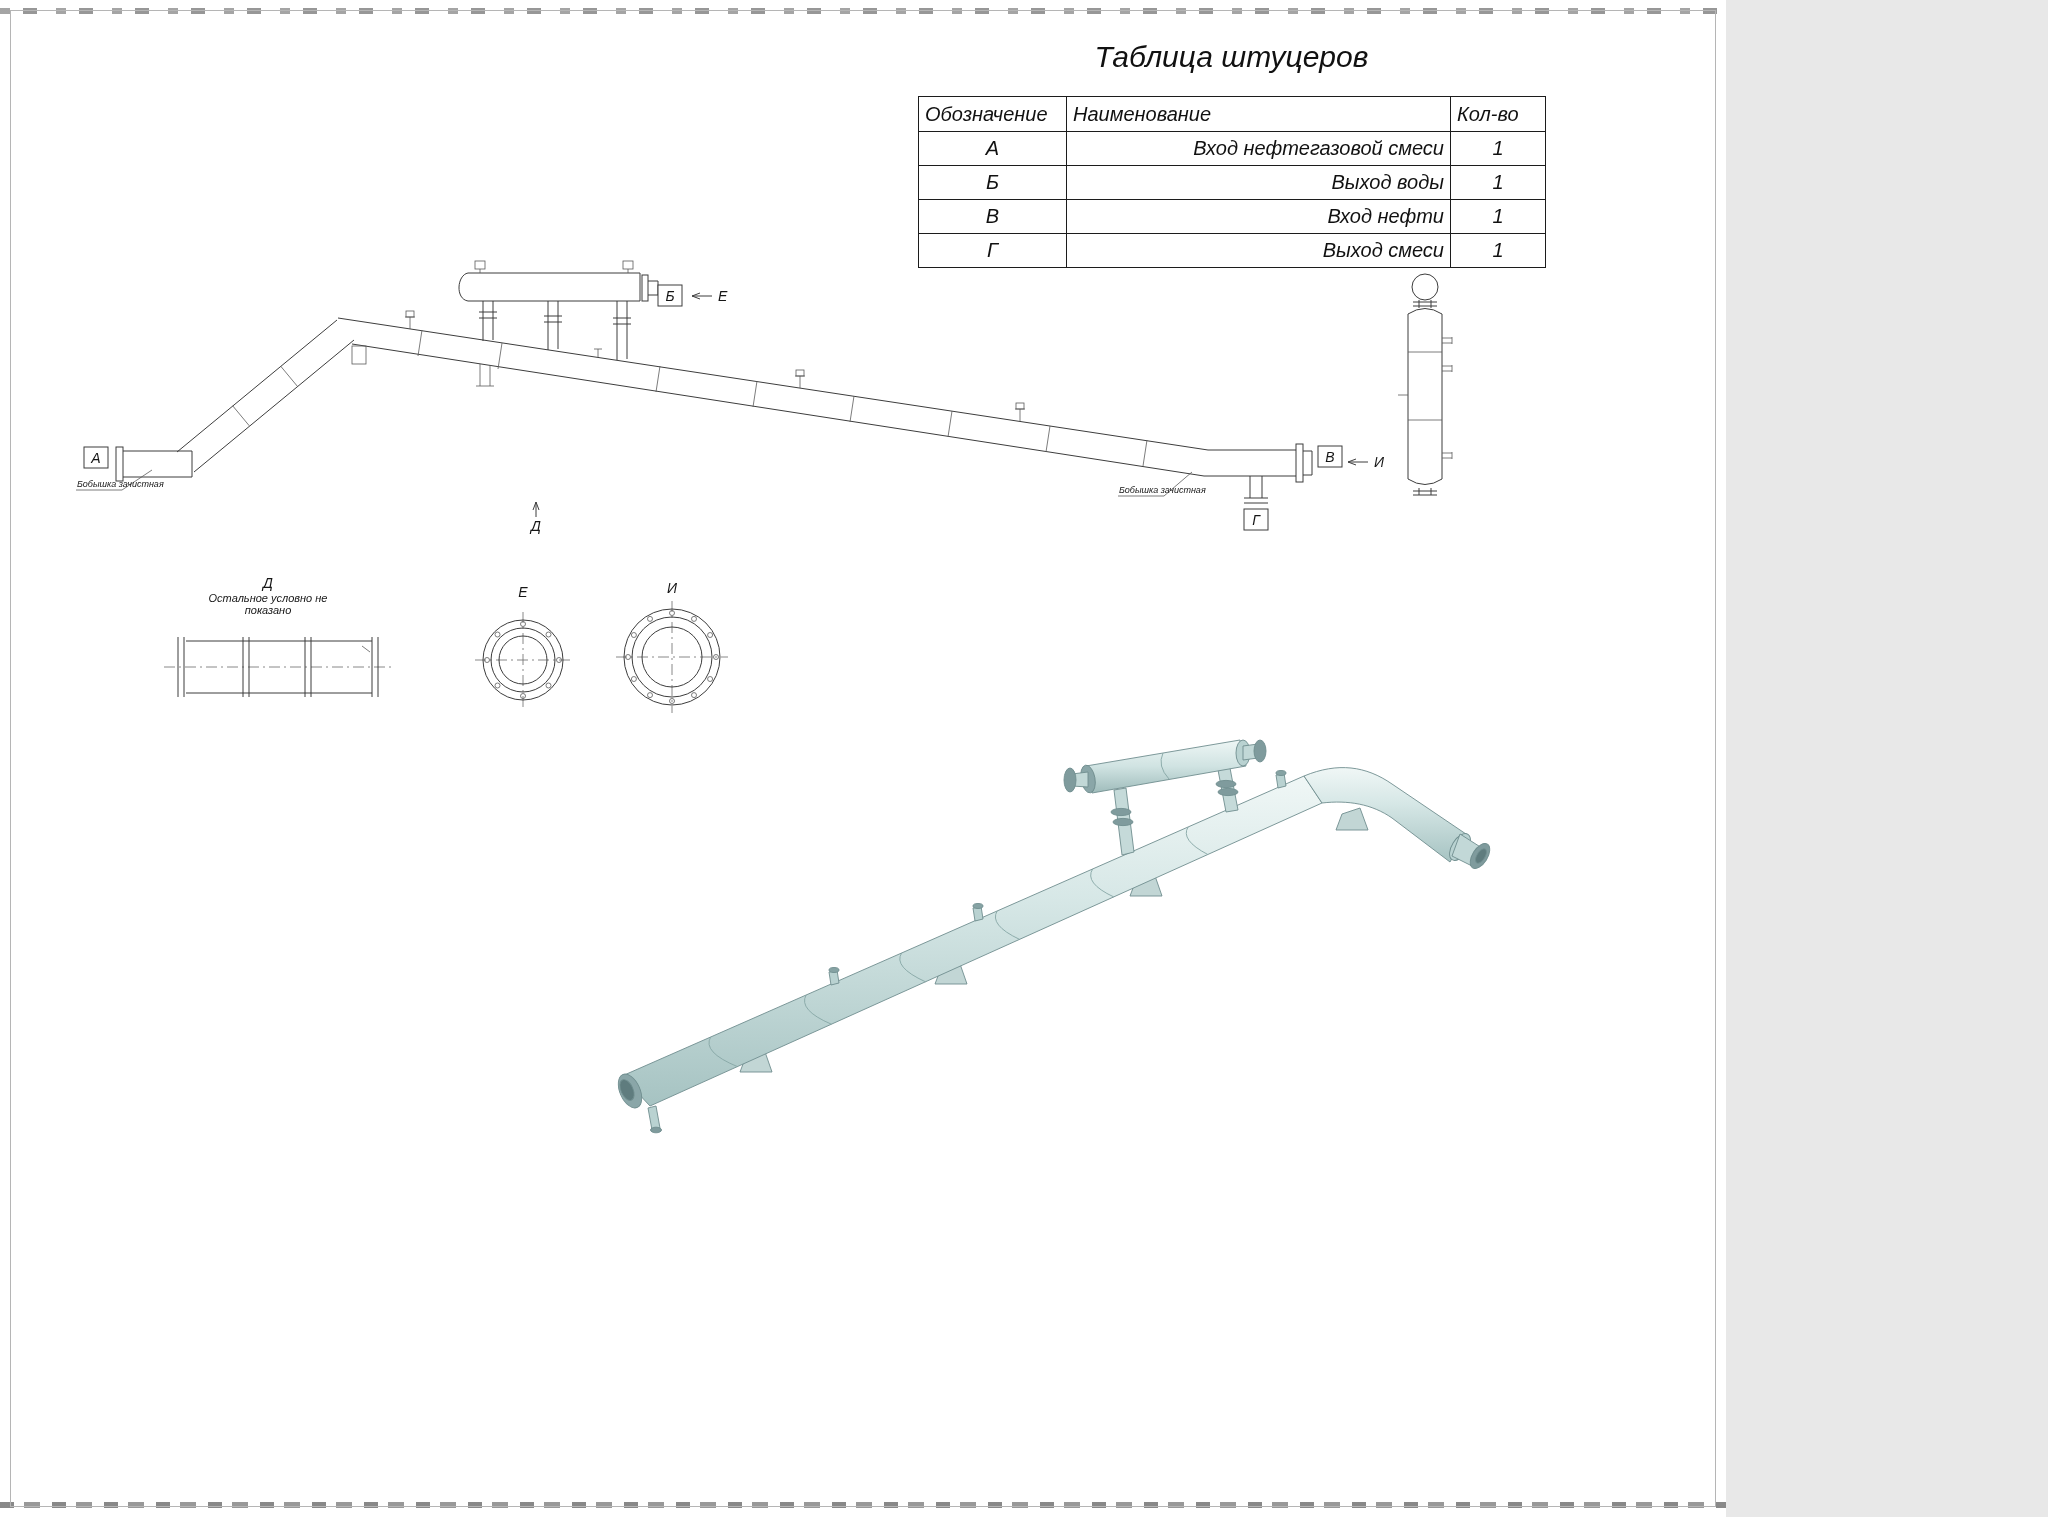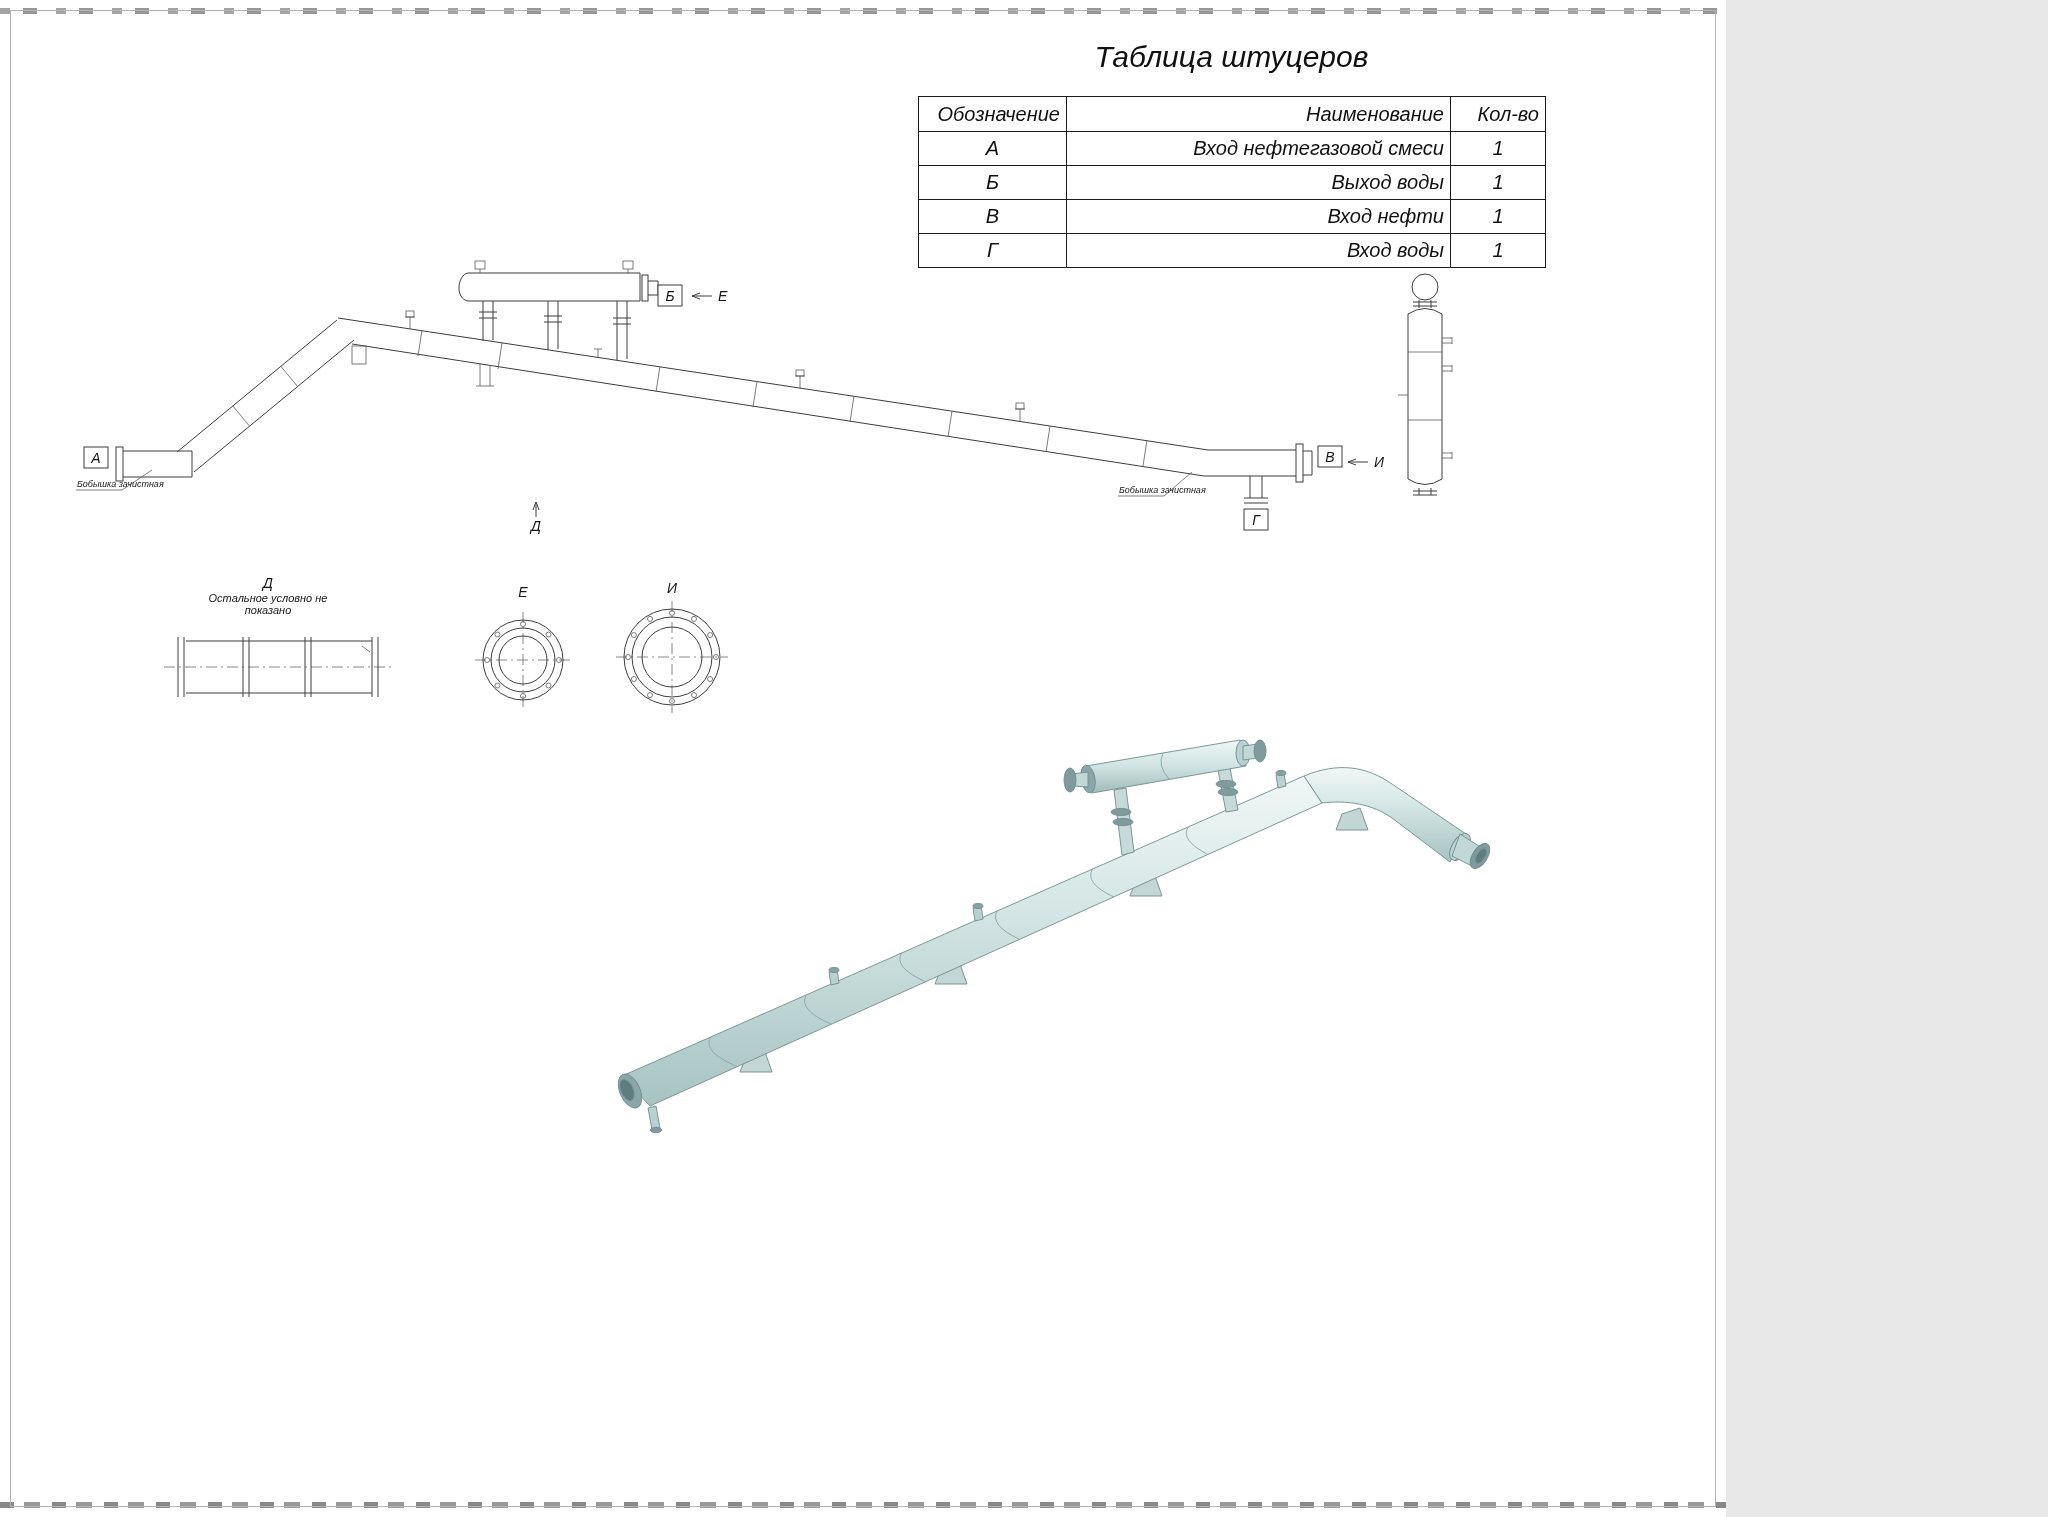--- a/index.html
+++ b/index.html
@@ -9,21 +9,21 @@
   .scan-strip{position:absolute;left:0;right:0;height:6px;opacity:.5;
     background:repeating-linear-gradient(90deg,#4a4a4a 0 10px,transparent 10px 23px,#2f2f2f 23px 37px,transparent 37px 56px)}
   .scan-top{top:8px}
   .scan-bottom{bottom:9px;opacity:.6;
     background:repeating-linear-gradient(90deg,#3a3a3a 0 14px,transparent 14px 24px,#555 24px 40px,transparent 40px 52px)}
   #table-title{position:absolute;left:918px;top:40px;width:627px;text-align:center;
     font-style:italic;font-size:30px;color:#111}
   #nozzle-table{position:absolute;left:918px;top:96px;border-collapse:collapse;table-layout:fixed;background:#fff}
   #nozzle-table th,#nozzle-table td{border:1.2px solid #1c1c1c;font-style:italic;font-weight:normal;
     font-size:20px;color:#111;padding:0 6px}
-  #nozzle-table th{height:34px;text-align:right}
+  #nozzle-table th{height:34px;text-align:left}
   #nozzle-table td{height:33px}
   .center{text-align:center}
   .name-cell{text-align:right;padding-left:14px !important}
   svg{position:absolute;left:0;top:0}
   svg text{font-family:"Liberation Sans",sans-serif;font-style:italic;fill:#161616}
   .ln{stroke:#3d3d3d;stroke-width:1;fill:none}
   .lnthin{stroke:#5a5a5a;stroke-width:.8;fill:none}
   .dash{stroke:#6a6a6a;stroke-width:.8;fill:none;stroke-dasharray:11 4 2 4}
   .labelbox{fill:#ffffff;stroke:#3d3d3d;stroke-width:1}
 </style>
@@ -60,21 +60,21 @@
       <td class="name-cell">Выход воды</td>
       <td class="center">1</td>
     </tr>
     <tr>
       <td class="center">В</td>
       <td class="name-cell">Вход нефти</td>
       <td class="center">1</td>
     </tr>
     <tr>
       <td class="center">Г</td>
-      <td class="name-cell">Вход воды</td>
+      <td class="name-cell">Выход смеси</td>
       <td class="center">1</td>
     </tr>
   </tbody>
     </table>
 
   <svg width="2048" height="1517" viewBox="0 0 2048 1517">
     <defs>
       <linearGradient id="gradMain" x1="0" y1="0" x2="0" y2="1">
         <stop offset="0" stop-color="#f0f7f6"></stop>
         <stop offset="0.38" stop-color="#d6e7e6"></stop>

